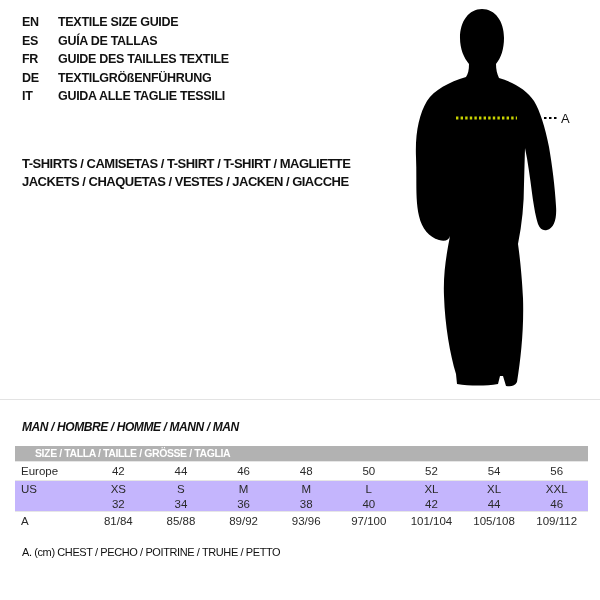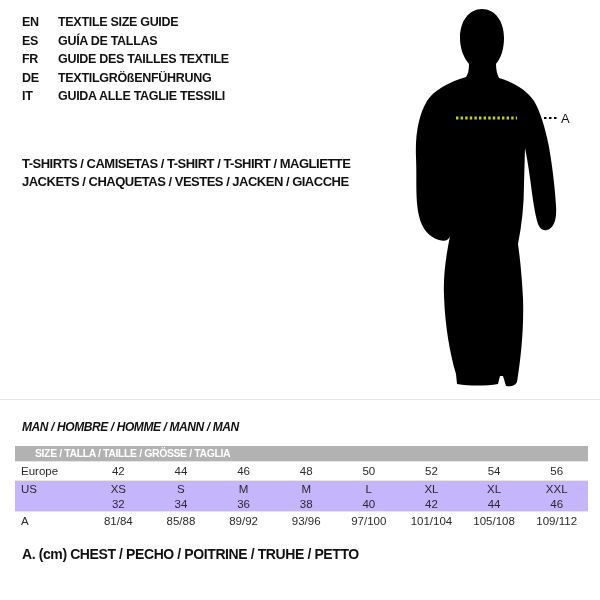--- a/index.html
+++ b/index.html
@@ -28,22 +28,22 @@
   .size-header{background:#b2b2b2;color:#ffffff;font-weight:bold;font-size:10.5px;
     letter-spacing:-0.4px;height:15px;line-height:15px;padding-left:20px;}
   .t-row{display:flex;align-items:center;}
   .t-label{width:72px;padding-left:6px;box-sizing:border-box;}
   .t-cell{flex:1;text-align:center;}
   .row-europe{height:18px;border-top:1px solid #e6e6e6;}
   .us-group{background:#c4b5fd;border-top:1px solid #e6e6e6;}
   .us-line{height:15px;}
   .row-a{height:18px;border-top:1px solid #e6e6e6;}
   
-  .footnote{position:absolute;left:22px;top:546px;font-weight:bold;
-    font-size:14px;letter-spacing:-0.4px;}
+  .footnote{position:absolute;left:22px;top:546px;font-weight:normal;
+    font-size:11px;letter-spacing:-0.4px;}
 </style>
 </head>
 <body>
 
 <div class="lang-block">
   <div class="lang-row">
     <span class="lang-code">EN</span>
     <span>TEXTILE SIZE GUIDE</span>
   </div>
   <div class="lang-row">

